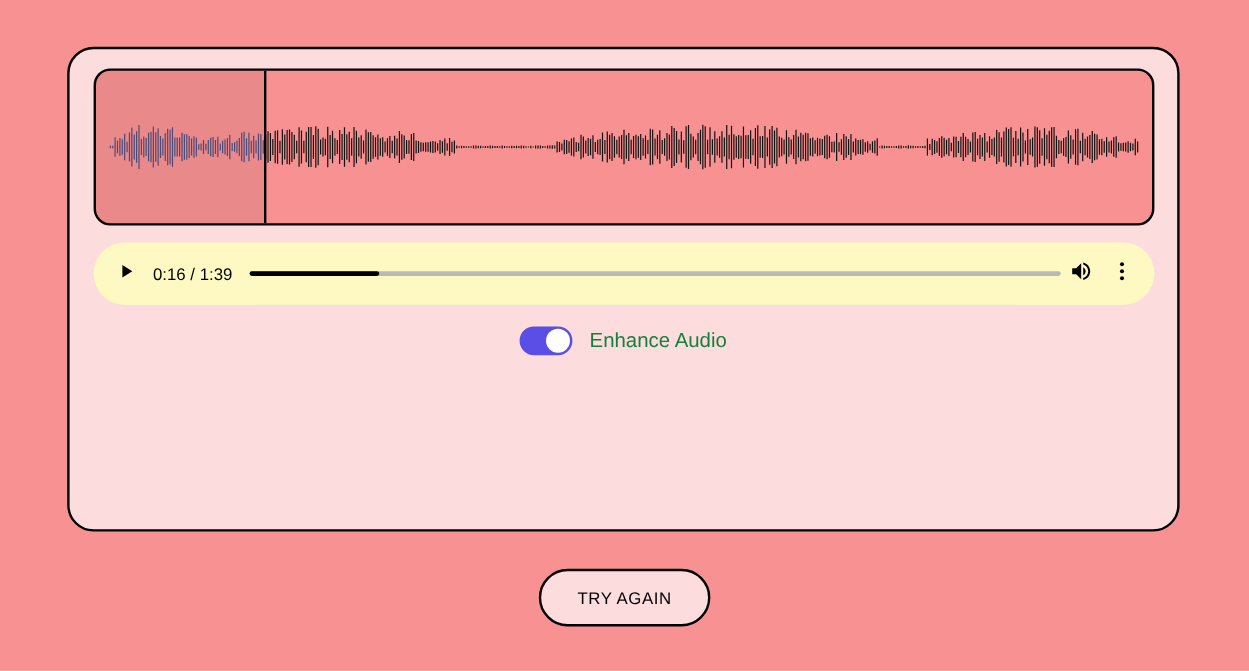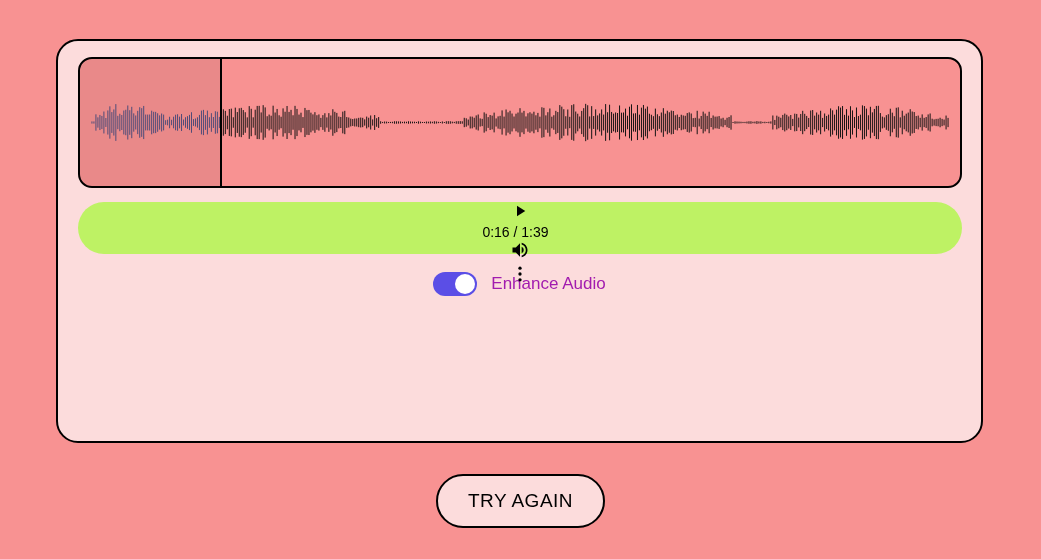--- a/index.html
+++ b/index.html
@@ -37,25 +37,24 @@
   .playhead-line {
     position:absolute; top:0; height:100%;
     left: 16%;
     width:0; border-left: 2px solid #000;
     pointer-events:none;
   }
   .audio-bar {
     position: relative;
     width: 884px; height: 52px;
     margin: 14px auto 0 auto;
-    background: #bef264;
+    background: #fef9c3;
     border-radius: 26px;
     display:flex; align-items:center;
     padding: 0 10px;
-    flex-direction: column;
   }
   .play-btn {
     width: 34px; height:34px; border-radius:50%;
     display:flex; align-items:center; justify-content:center;
     background: transparent;
     cursor:pointer;
   }
   .play-btn svg{ width:18px; height:18px; fill:#000;}
   .time-label {
     font-size: 14px; color:#000;
@@ -75,32 +74,32 @@
   }
   .toggle {
     width:44px; height:24px; border-radius:12px;
     background:#5b4ee6;
     position:relative; cursor:pointer;
   }
   .toggle .knob {
     position:absolute; top:2px; right:2px;
     width:20px; height:20px; background:#fff; border-radius:50%;
   }
-  .toggle-label { font-size:17px; color:#a21caf;}
+  .toggle-label { font-size:17px; color:#15803d;}
   .button-row {
     position:absolute; left:0; width:1041px;
     top: 474px;
     display:flex; justify-content:center; gap: 28px;
   }
   .pill-btn {
     background:#fcdcdc;
     border:2px solid #000;
     border-radius: 30px;
     padding: 14px 30px;
-    font-size:19px;
+    font-size:14px;
     letter-spacing: 0.5px;
     cursor:pointer;
     font-weight:500;
   }
 </style>
 </head>
 <body>
 
 <div class="panel">
 

